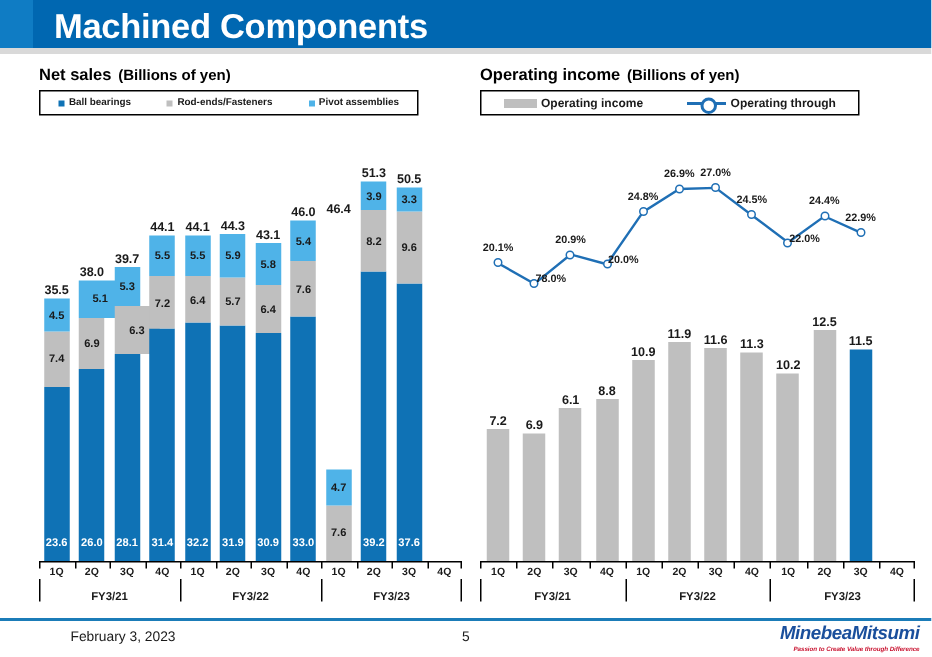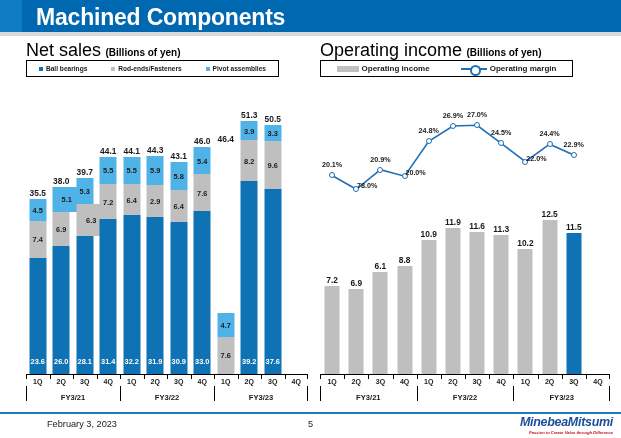--- a/index.html
+++ b/index.html
@@ -29,21 +29,21 @@
     position: absolute; left: 0; top: 32px; width: 621px; height: 4px;
     background: #d9d9d9;
   }
 
   
   .panel { position: absolute; top: 40px; height: 368px; }
   .panel-left  { left: 18px;  width: 292px; }
   .panel-right { left: 312px; width: 300px; }
 
   .chart-title { position: absolute; left: 8px; top: 0px; white-space: nowrap; }
-  .chart-title .big { font-size: 18px; font-weight: normal; color: #000; }
+  .chart-title .big { font-size: 11px; font-weight: bold; color: #000; }
   .chart-title .small { font-size: 10px; font-weight: bold; color: #000; }
 
   .legend-box {
     position: absolute; top: 20px; left: 8px;
     border: 1px solid #000; background: #fff;
     height: 17px; display: flex; align-items: center;
   }
   .legend-left  { width: 253px; justify-content: space-around; }
   .legend-right { width: 253px; justify-content: space-around; }
   .legend-item { display: flex; align-items: center; gap: 3px; }
@@ -246,21 +246,21 @@
               </div>
               <span class="total-lbl" style="bottom: calc(100% + 1px);">44.1</span>
             </div>
           </div>
           <div class="slot">
             <div class="stack" style="height: 218.336px;">
               <div class="seg seg-blue" style="height: 72.009%;">
                 <span class="seg-val seg-val-white" style="bottom: 8px;">31.9</span>
               </div>
               <div class="seg seg-gray" style="height: 14.6727%;">
-                <span class="seg-val seg-val-dark" style="top: 50%; transform: translate(-50%, -50%);">2.9</span>
+                <span class="seg-val seg-val-dark" style="top: 50%; transform: translate(-50%, -50%);">5.7</span>
               </div>
               <div class="seg seg-light" style="height: 13.3183%;">
                 <span class="seg-val seg-val-dark" style="top: 50%; transform: translate(-50%, -50%);">5.9</span>
               </div>
               <span class="total-lbl" style="bottom: calc(100% + 1px);">44.3</span>
             </div>
           </div>
           <div class="slot">
             <div class="stack" style="height: 212.421px;">
               <div class="seg seg-blue" style="height: 71.6937%;">
@@ -362,21 +362,21 @@
       <span class="small">(Billions of yen)</span>
     </div>
 
     <div class="legend-box legend-right">
       <span class="legend-item">
         <span class="sw-bar"></span>
         <span class="lbl" style="font-size:8px">Operating income</span>
       </span>
       <span class="legend-item">
         <span class="sw-line"></span>
-        <span class="lbl" style="font-size:8px">Operating margin</span>
+        <span class="lbl" style="font-size:8px">Operating through</span>
       </span>
     </div>
 
     <div class="plot-right">
       <div class="bars" id="oi-bars">
           <div class="slot">
             <div class="sbar" style="height: 88.4571px;">
               <span class="sbar-lbl">7.2</span>
             </div>
           </div>

